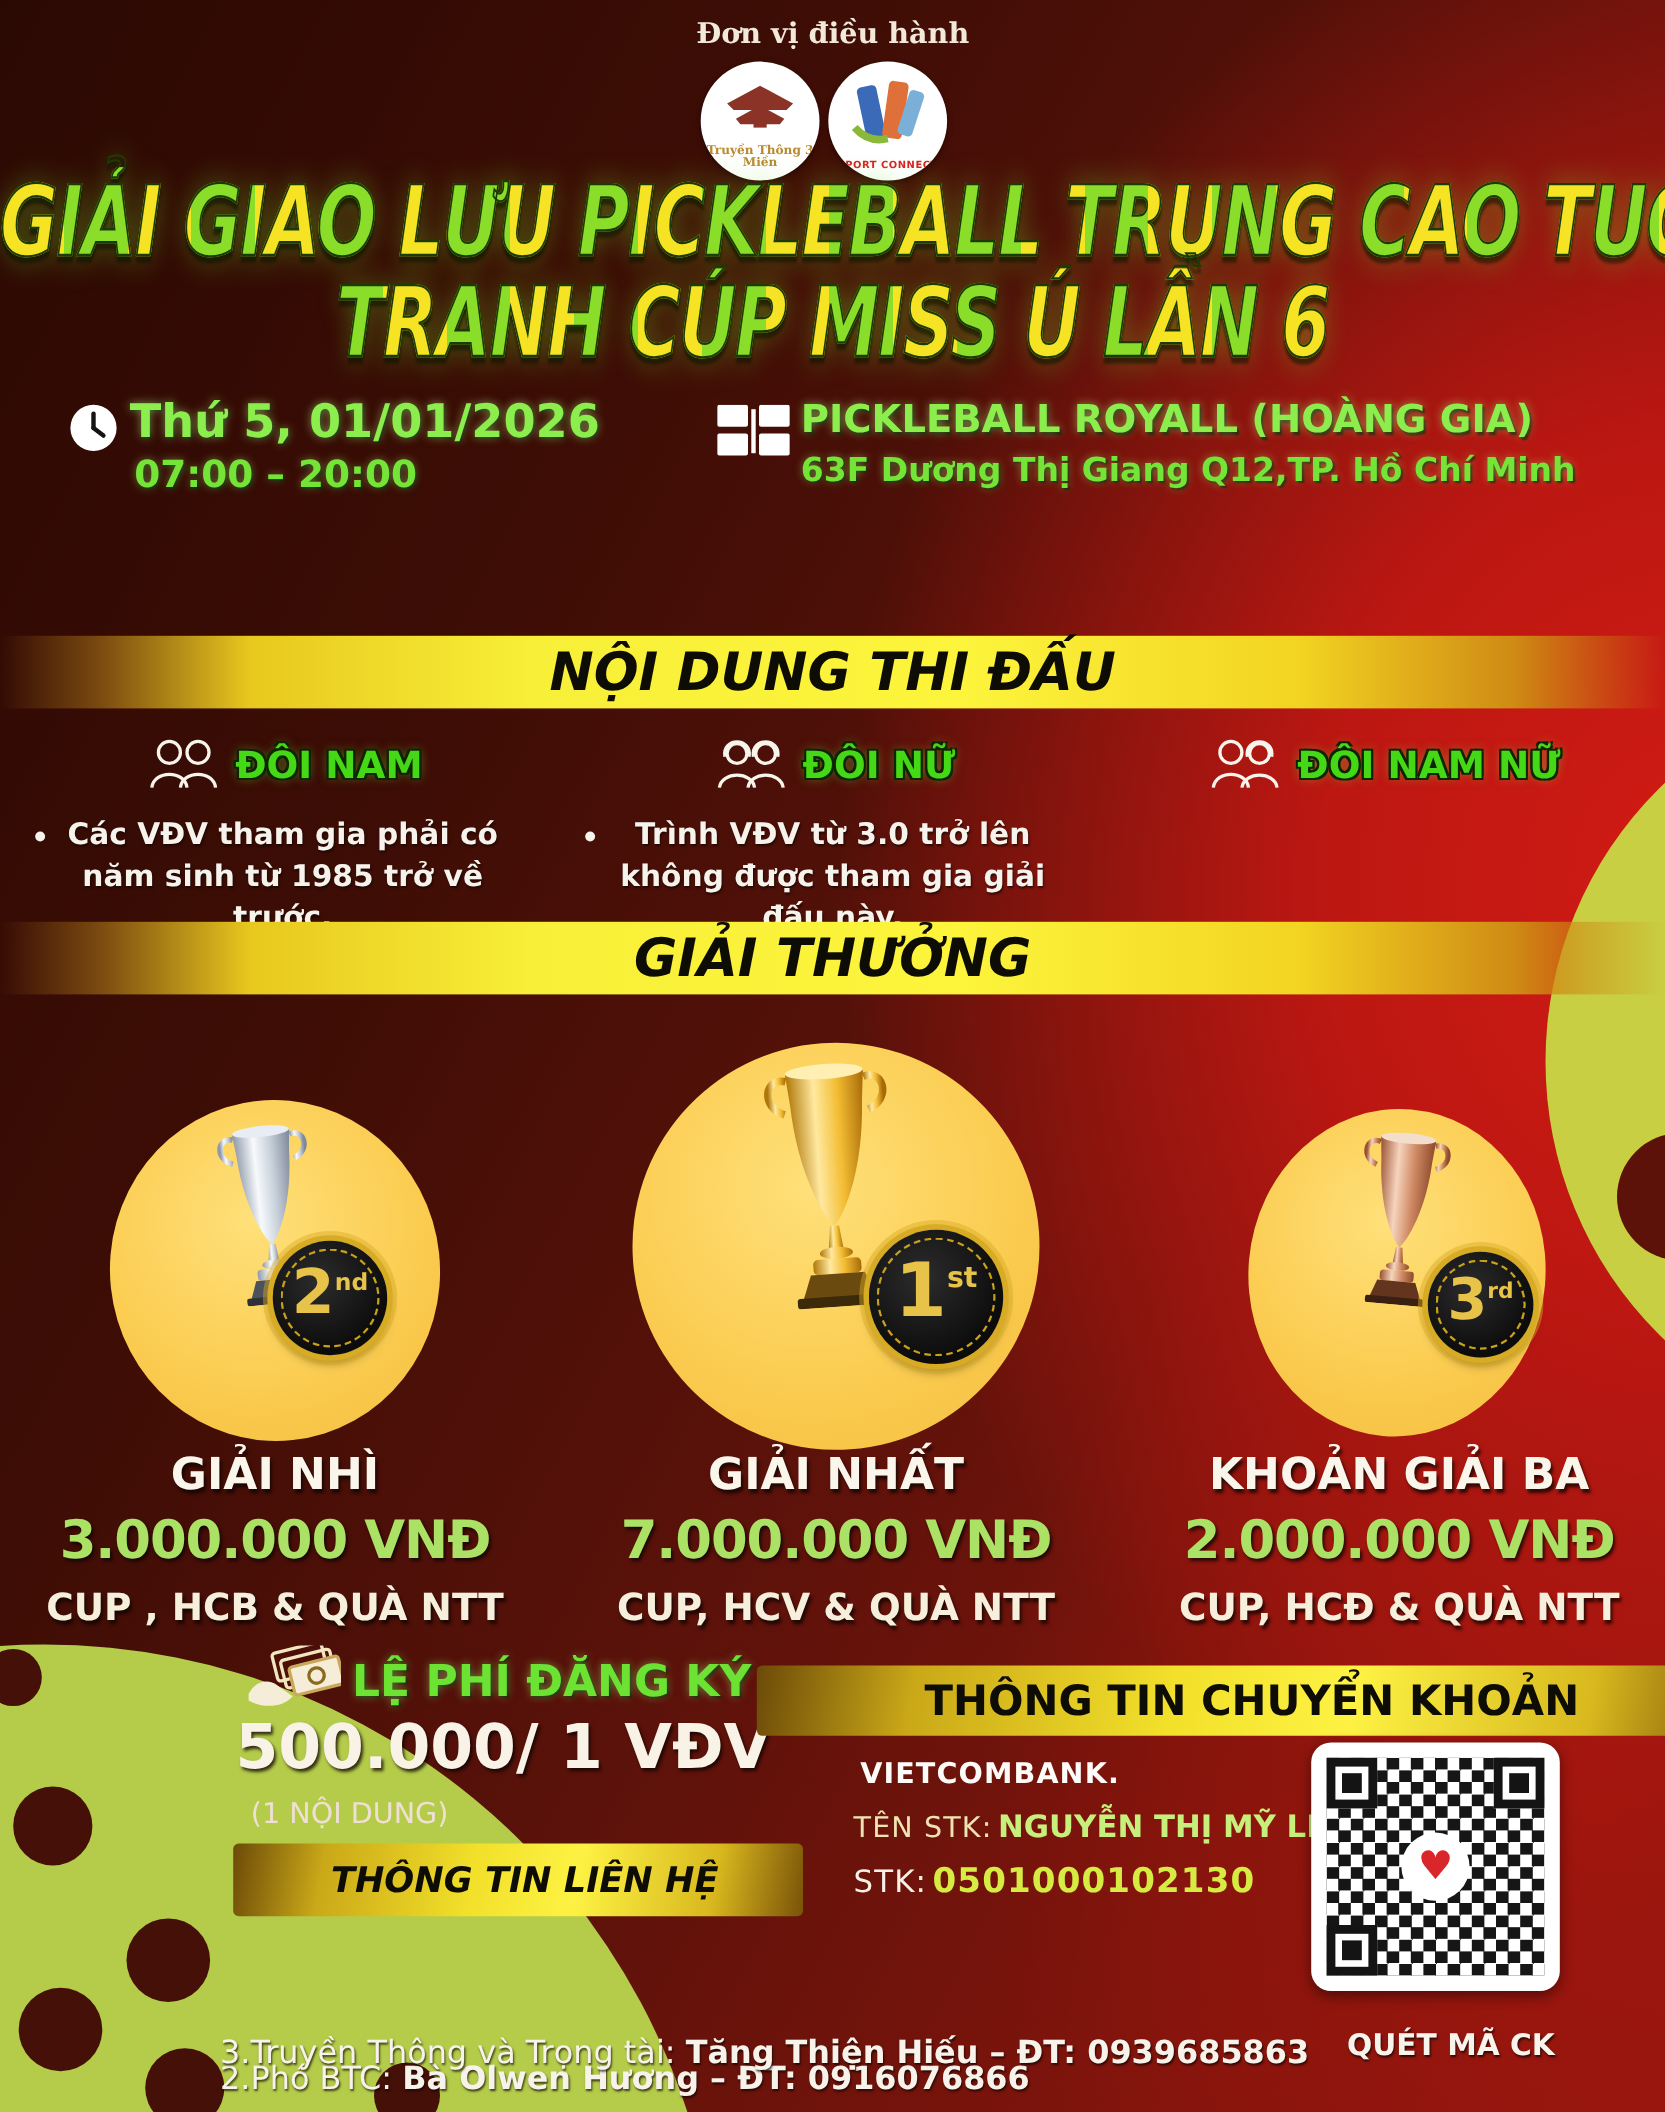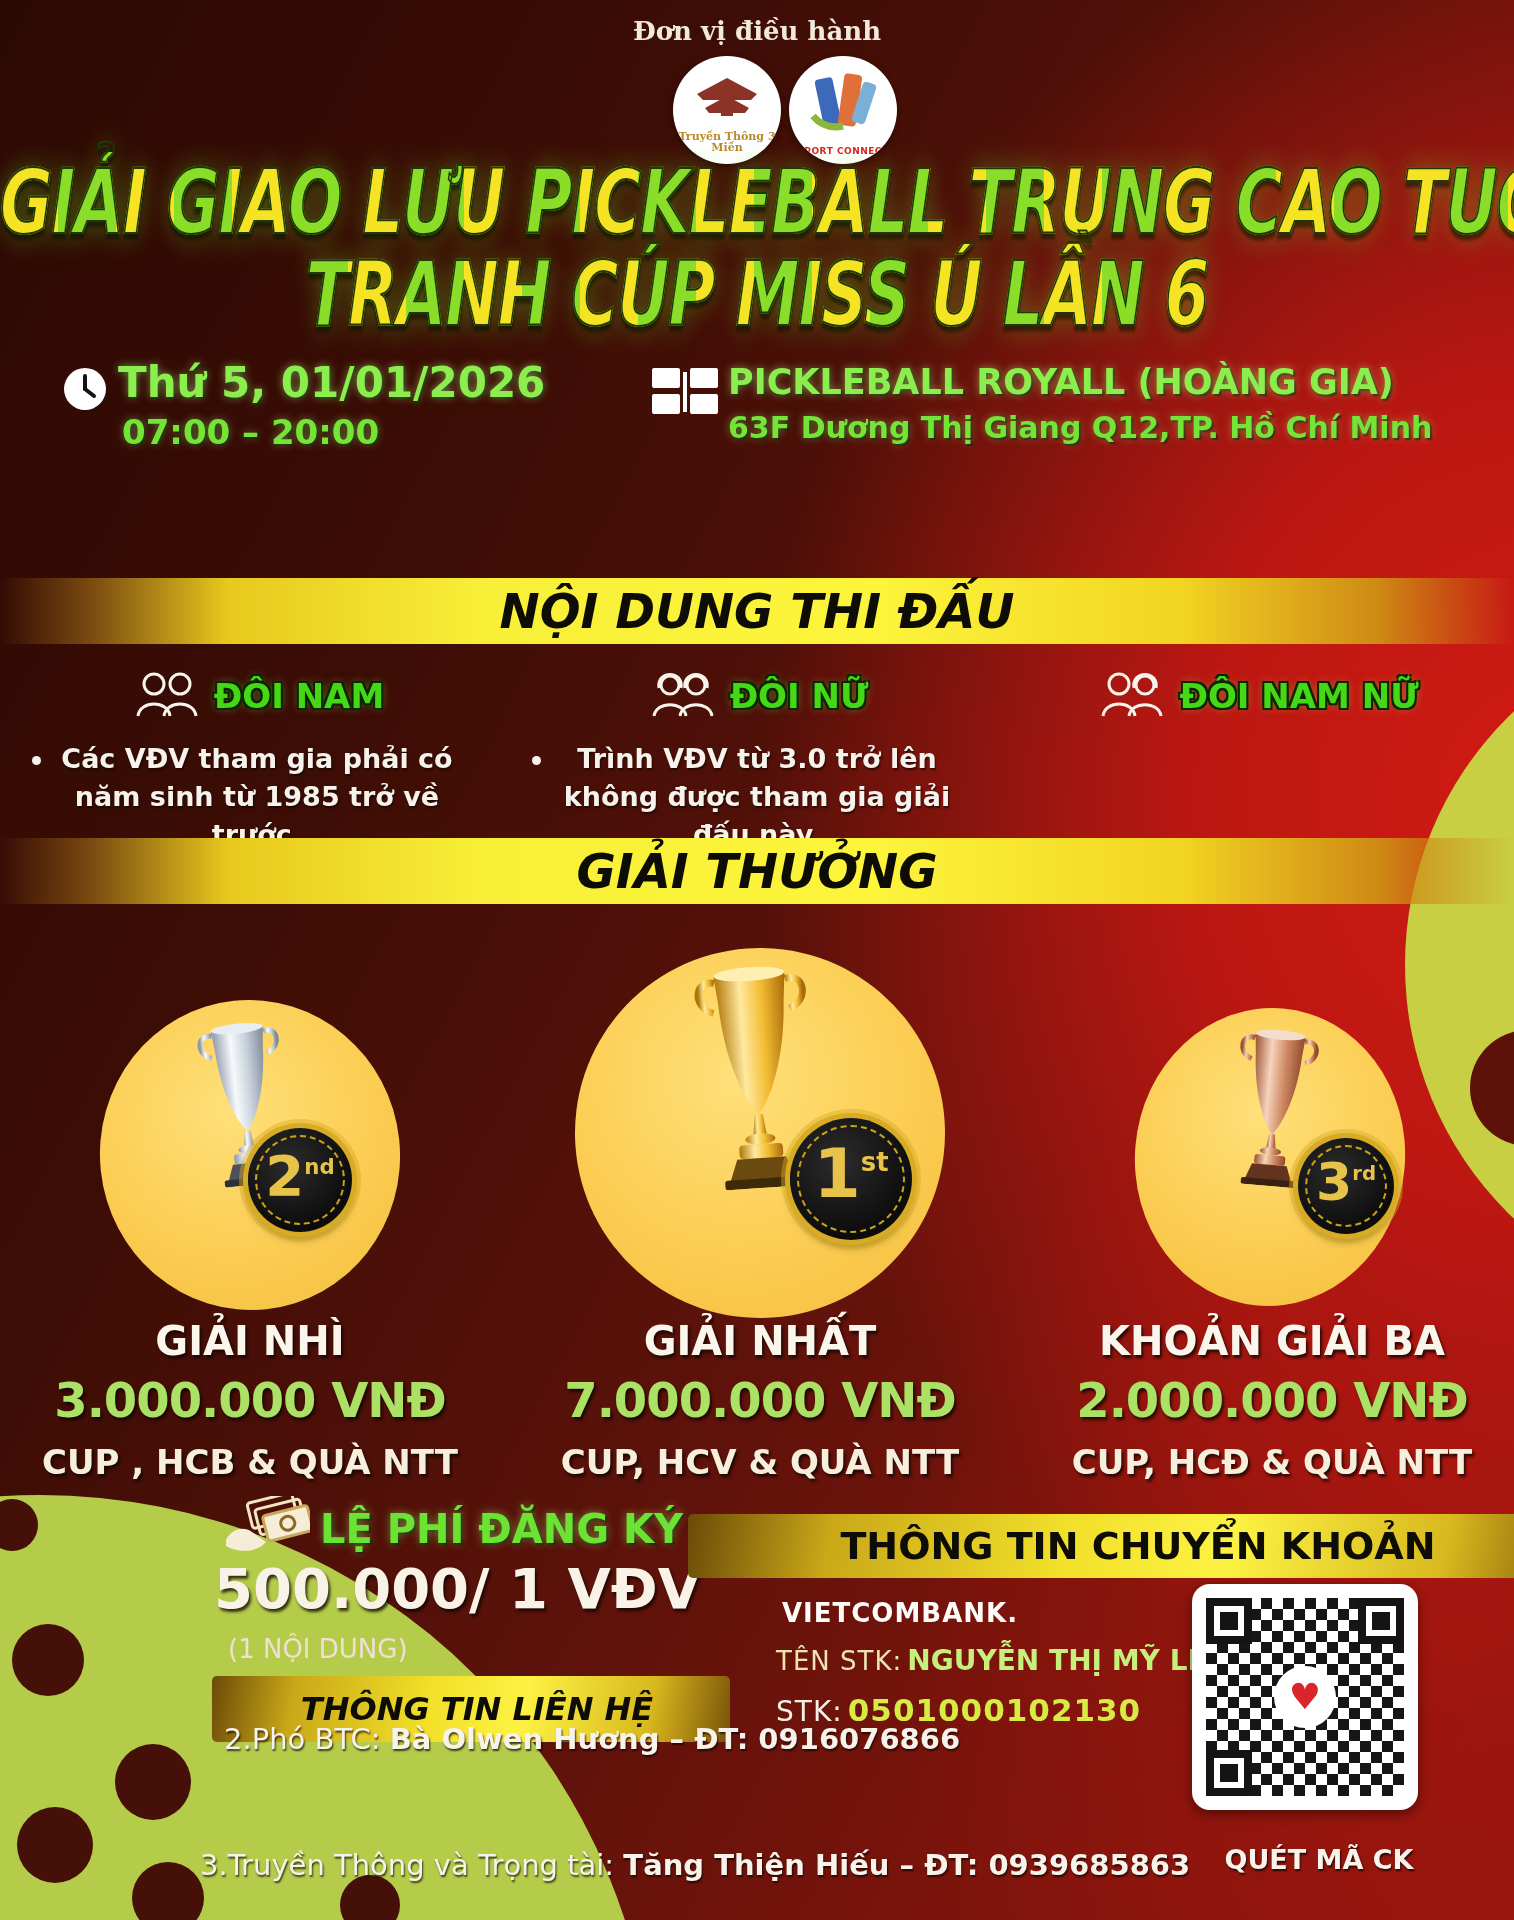--- a/index.html
+++ b/index.html
@@ -11,21 +11,21 @@
       radial-gradient(900px 1100px at 96% 86%, rgba(160,22,13,.9) 0%, rgba(160,22,13,0) 62%),
       linear-gradient(118deg,#2b0903 0%,#3c0d05 28%,#5a120a 55%,#7c140c 78%,#8e150e 100%);
   }
   .abs{position:absolute;}
   
   .ball{position:absolute;border-radius:50%;}
   .ball .hole{position:absolute;border-radius:50%;}
   
   .organizer{top:16px;left:0;width:100%;text-align:center;color:#f2e9da;
     font-family:"DejaVu Serif",serif;font-weight:bold;font-size:26px;}
-  .logo{border-radius:50%;background:#ffffff;overflow:hidden;box-shadow:0 2px 6px rgba(0,0,0,.45);margin-left:36px;}
+  .logo{border-radius:50%;background:#ffffff;overflow:hidden;box-shadow:0 2px 6px rgba(0,0,0,.45);}
   .logo-label{position:absolute;width:100%;text-align:center;font-weight:bold;}
   .logo1-label{bottom:10px;color:#b98a2e;font-size:11px;line-height:1.05;font-family:"DejaVu Serif",serif;}
   .logo2-label{bottom:8px;color:#d92222;font-size:9px;letter-spacing:.5px;}
   
   .title-line{
     position:absolute;left:0;width:100%;text-align:center;white-space:nowrap;
     font-weight:bold;font-style:oblique;font-size:64px;letter-spacing:-1px;
     background:repeating-linear-gradient(90deg,#f6e424 0 58px,#8ade2a 58px 116px);
     -webkit-background-clip:text;background-clip:text;color:transparent;
     -webkit-text-stroke:1.5px #1c3a06;
@@ -354,20 +354,20 @@
         <span class="qr-heart">♥</span>
       </div>
     </div>
   </div>
   <div class="abs qr-caption" style="left:1192px;top:1844px;width:254px;text-align:center;">QUÉT MÃ CK</div>
 
   <div class="banner banner-box banner-contact" style="left:212px;top:1676px;width:506px;height:66px;">
     <span>THÔNG TIN LIÊN HỆ</span>
   </div>
 
-  <div class="contact-line" style="left:200px;top:1722px;margin-left:24px;">
+  <div class="contact-line" style="left:200px;top:1872px;">
     <span>2.Phó BTC: </span><b>Bà Olwen Hương – ĐT: 0916076866</b>
   </div>
   <div class="contact-line" style="left:200px;top:1848px;">
     <span>3.Truyền Thông và Trọng tài: </span><b>Tăng Thiện Hiếu – ĐT: 0939685863</b>
   </div>
 
 </div>
 
 </body></html>

